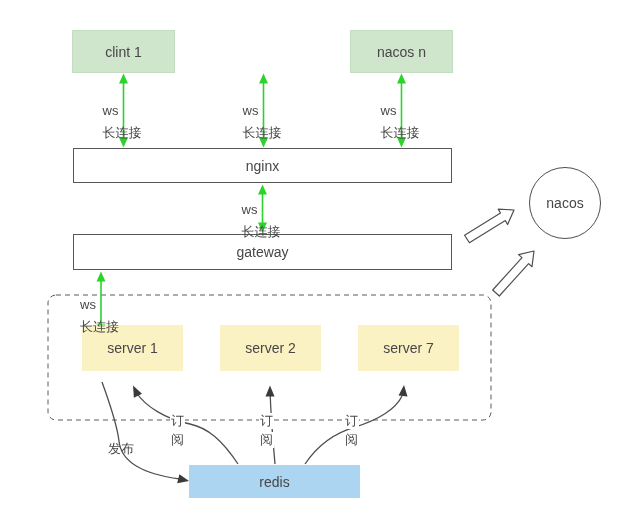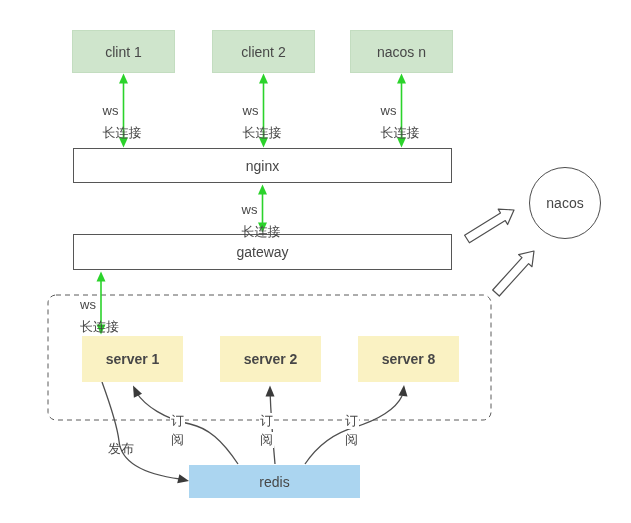--- a/index.html
+++ b/index.html
@@ -18,21 +18,21 @@
   .curve{stroke:var(--line-dark);stroke-width:1.3;fill:none;}
   .c-head{fill:#3a3a3a;}
   .block-arrow{fill:#ffffff;stroke:var(--line-dark);stroke-width:1.2;stroke-linejoin:round;}
   .dash-rect{fill:none;stroke:#5a5a5a;stroke-width:1;stroke-dasharray:5 4;}
   .node{
     position:absolute;display:flex;align-items:center;justify-content:center;
     font-size:14px;color:var(--text-color);box-sizing:border-box;
   }
   .client{background:var(--client-fill);border:1px solid var(--client-border);width:103px;height:43px;top:30px;}
   .tier{background:#fff;border:1px solid #565656;left:73px;width:379px;height:35px;}
-  .server{background:var(--server-fill);width:101px;height:46px;top:336px;font-weight:bold;}
+  .server{background:var(--server-fill);width:101px;height:46px;top:325px;}
   .redis{background:var(--redis-fill);left:189px;top:465px;width:171px;height:33px;}
   .nacos{background:#fff;border:1px solid #4d4d4d;border-radius:50%;left:529px;top:167px;width:72px;height:72px;}
   .lbl{
     position:absolute;font-size:13px;line-height:16px;color:var(--text-color);
     display:flex;white-space:nowrap;flex-direction:column;
   }
   .ws-lbl{gap:6px;}
   .sub-lbl{top:413px;gap:3px;}
   .sub-lbl span{background:#fff;padding:0 1px;}
   .pub-lbl{left:108px;top:441px;}
@@ -87,29 +87,28 @@
       <line class="g-line" x1="101" y1="279" x2="101" y2="327"></line>
       <polygon class="g-head" points="101,271.5 96.5,281.5 105.5,281.5"></polygon>
       <polygon class="g-head" points="101,334.5 96.5,324.5 105.5,324.5"></polygon>
     </g>
 
     <polygon class="block-arrow" points="469.4,242.8 505.3,220.6 507.6,224.5 514,210 498.2,209.1 500.5,213 464.6,235.2"></polygon>
     <polygon class="block-arrow" points="499.3,296 528.6,263.6 532,266.7 534,251 518.6,254.6 522,257.6 492.7,290"></polygon>
   </svg>
 
   <div class="node client" style="left:72px">clint 1</div>
-  <div class="node client" style="left:212px">client 2</div>
   <div class="node client" style="left:350px">nacos n</div>
 
   <div class="node tier" style="top:234px;height:36px">gateway</div>
   <div class="node tier" style="top:148px">nginx</div>
 
   <div class="node server" style="left:82px">server 1</div>
   <div class="node server" style="left:220px">server 2</div>
-  <div class="node server" style="left:358px">server 8</div>
+  <div class="node server" style="left:358px">server 7</div>
 
   <div class="node redis">redis</div>
   <div class="node nacos">nacos</div>
 
   <div class="lbl ws-lbl" style="left:102.5px;top:103px">
     <span>ws</span>
       <span>长连接</span>
   </div>
   <div class="lbl ws-lbl" style="left:242.5px;top:103px">
     <span>ws</span>

